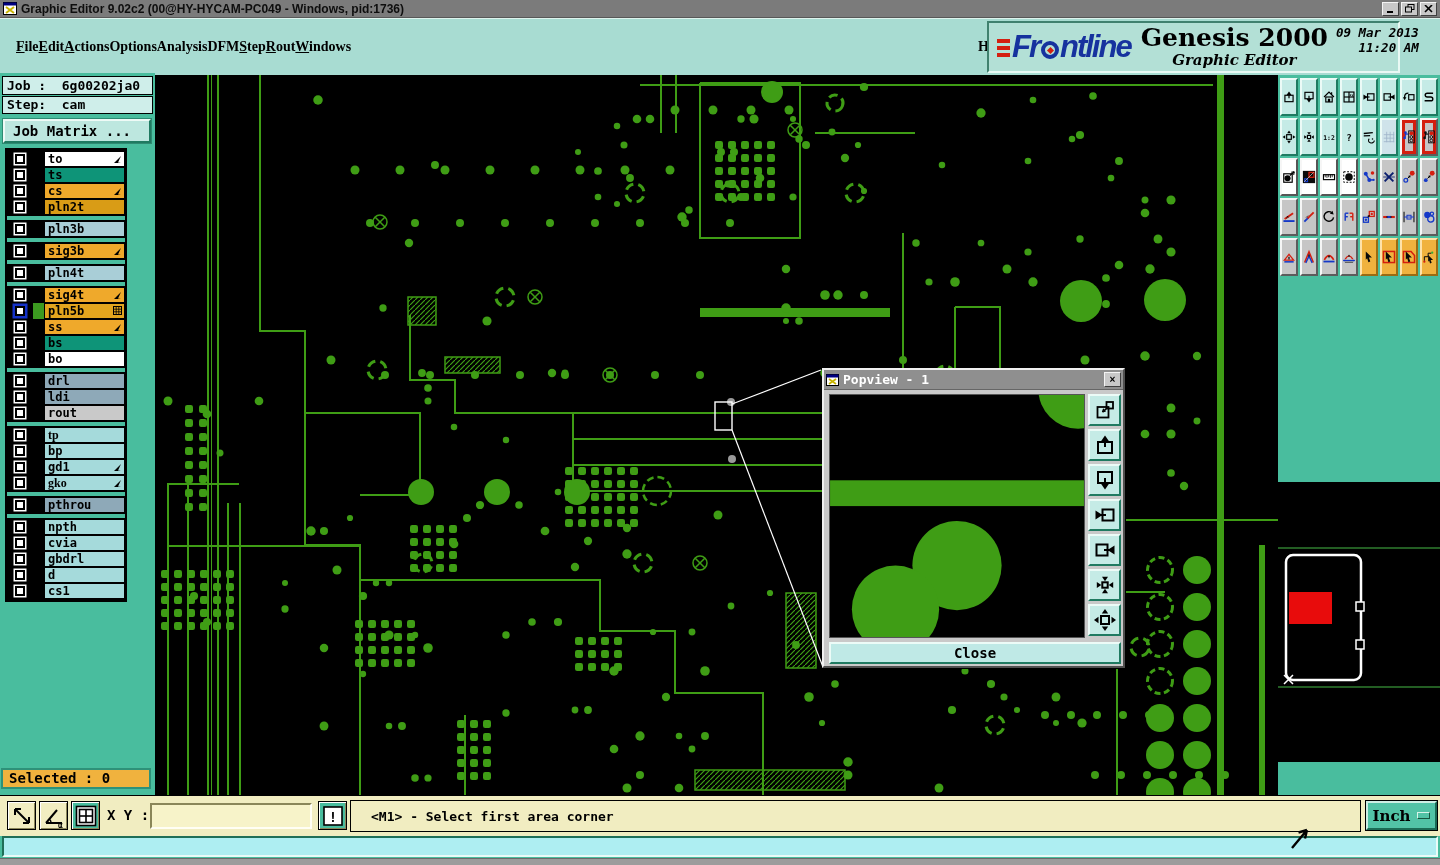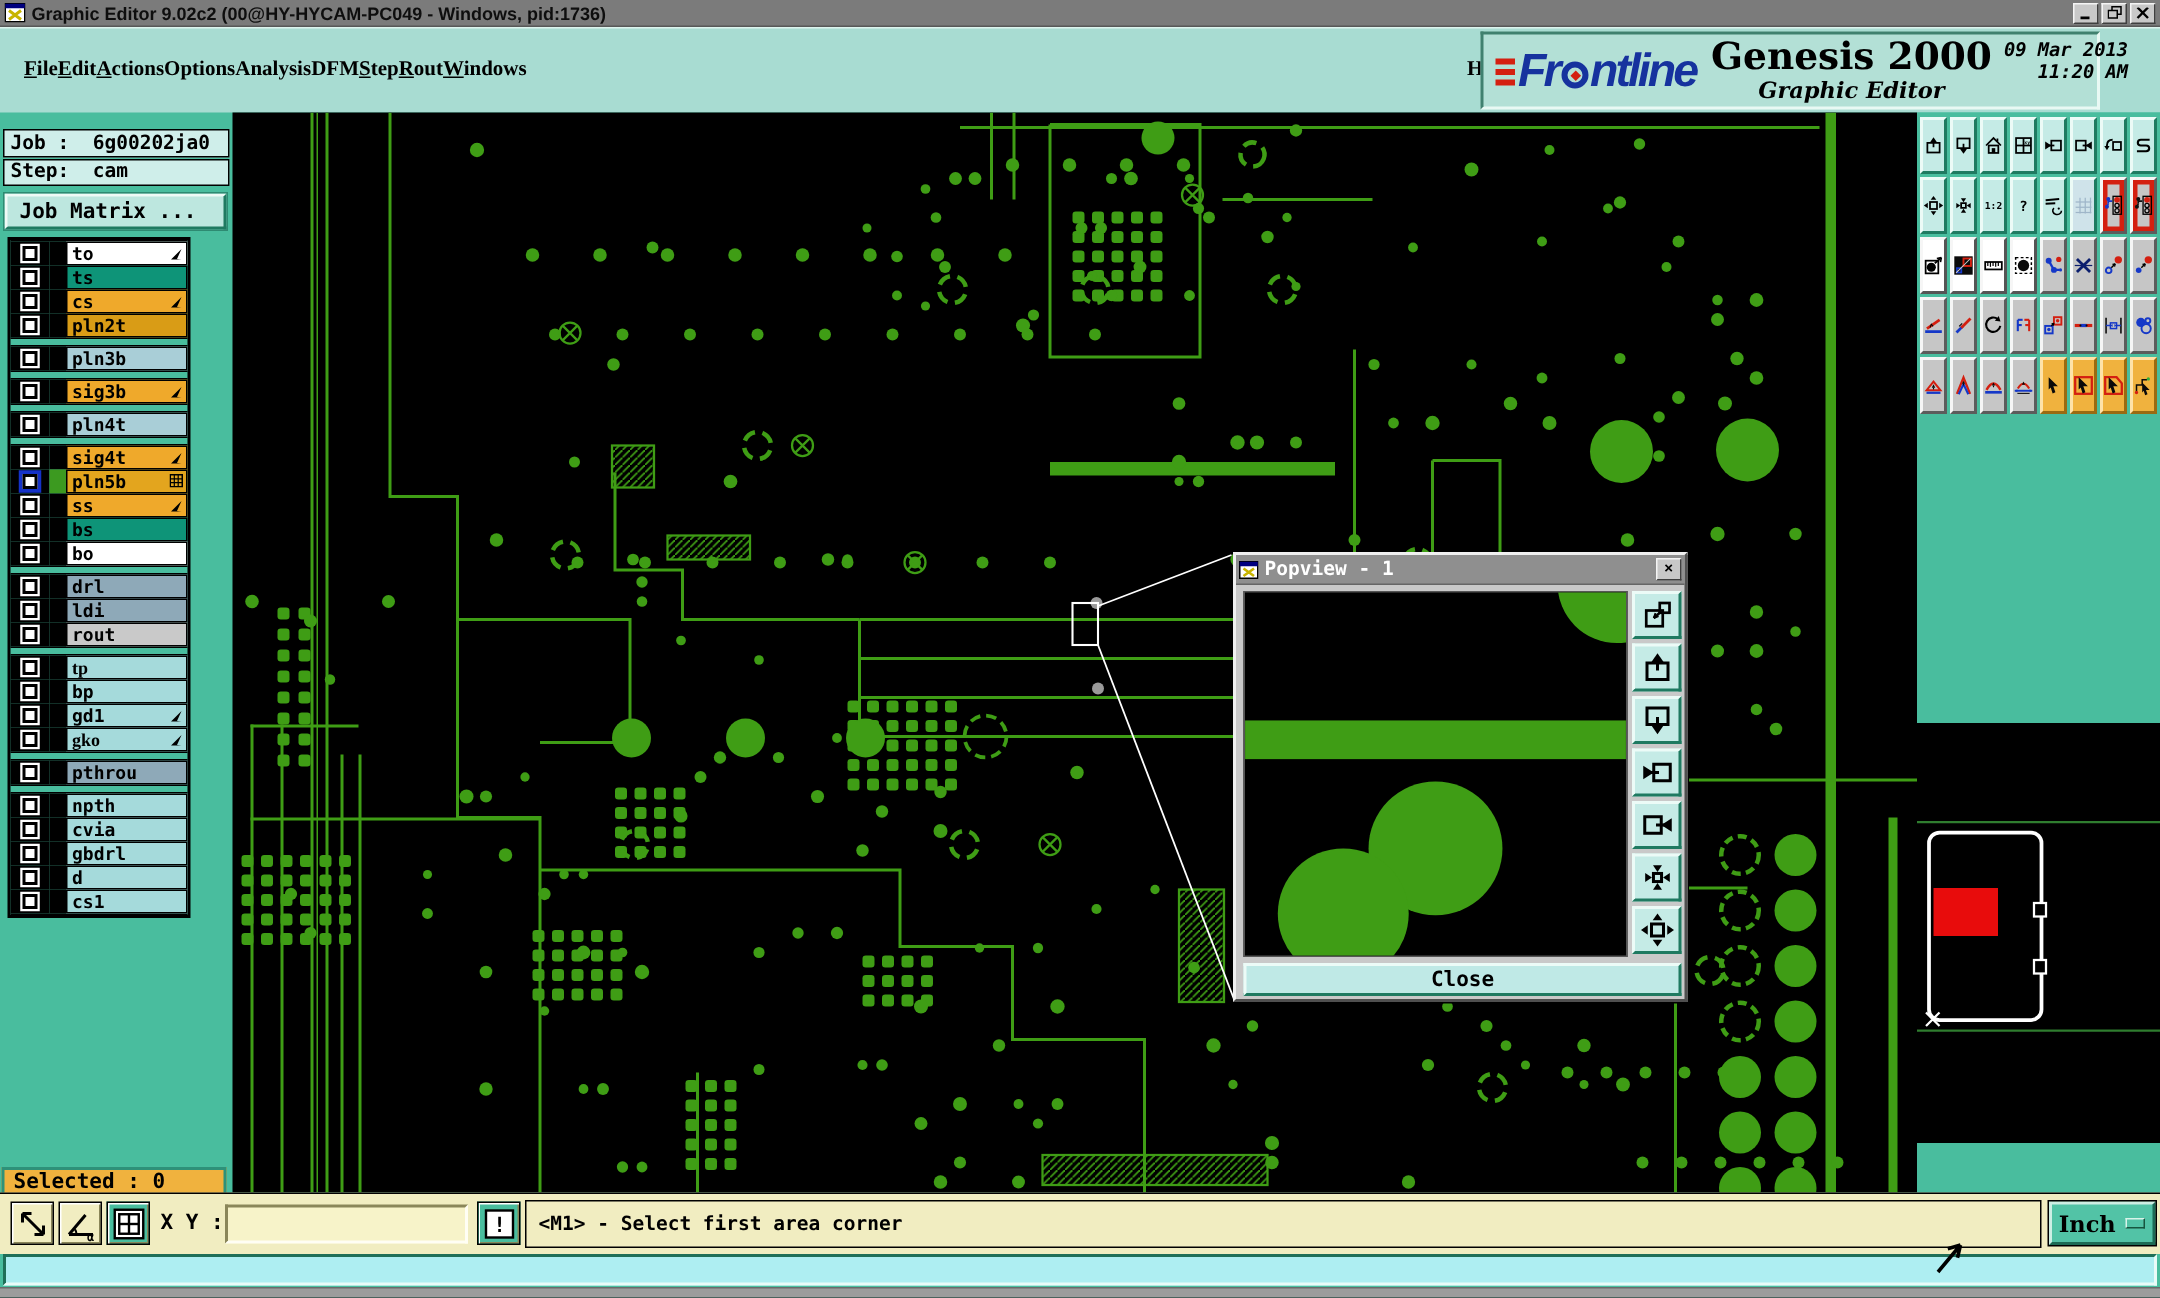--- a/index.html
+++ b/index.html
@@ -24,21 +24,21 @@
   .speed{width:13px;height:4px;background:#d41f10;box-shadow:0 7px 0 #d41f10,0 14px 0 #d41f10;margin-top:-12px;margin-right:2px}
   .logo-txt{font:italic bold 31px "Liberation Sans",sans-serif;color:#16329e;letter-spacing:-2px}
   .logo-o{display:inline-block;width:18px;height:18px;border:4px solid #16329e;border-radius:50%;position:relative;margin:6px 1px 0 2px}
   .logo-o::after{content:"";position:absolute;left:3px;top:3px;width:5px;height:5px;background:#d41f10;transform:rotate(45deg)}
   .brand-mid{margin-left:10px;text-align:center}
   .genesis{font:bold 25px "DejaVu Serif",serif;color:#000;line-height:26px;white-space:nowrap}
   .subtitle{font:italic bold 15px "DejaVu Serif",serif;color:#000}
   .brand-date{margin-left:8px;font:italic bold 12.5px "DejaVu Sans Mono",monospace;color:#000;text-align:right;line-height:15px;margin-top:-14px;white-space:nowrap}
 
   
-  .sidebar{position:absolute;left:0;top:83px;width:155px;height:720px;background:#49bd9e}
+  .sidebar{position:absolute;left:0;top:73px;width:155px;height:720px;background:#49bd9e}
   .jobfield{position:absolute;left:2px;top:3px;width:151px;height:19px;background:#cfeeea;border:1px solid #000;font:bold 13px "DejaVu Sans Mono",monospace;padding:1px 0 0 4px;white-space:pre}
   .stepfield{position:absolute;left:2px;top:23px;width:151px;height:18px;background:#cfeeea;border:1px solid #000;font:bold 13px "DejaVu Sans Mono",monospace;padding:0 0 0 4px;white-space:pre}
   .jobmatrix{position:absolute;left:3px;top:46px;width:148px;height:24px;background:#bde7df;border:2px solid;border-color:#eefaf6 #1f7a61 #1f7a61 #eefaf6;outline:1px solid #2e8a72;font:bold 14px "DejaVu Sans Mono",monospace;padding:2px 0 0 8px;cursor:default}
   .layerpanel{position:absolute;left:5px;top:75px;width:122px;border:2px solid #000;background:#49bd9e}
   .layer-group{border-top:1px solid #000;border-bottom:1px solid #000;margin-bottom:4px}
   .layer-group:last-child{margin-bottom:0}
   .layer-row{display:flex;height:16px}
   .lcheck{width:26px;background:#000;display:flex;align-items:center;justify-content:center;flex:none;cursor:pointer}
   .cbox{width:10px;height:10px;background:#fff;border:2px solid #000;box-shadow:0 0 0 1.5px #fff}
   .cbox.sel{box-shadow:0 0 0 2.5px #1532c8}
@@ -73,21 +73,21 @@
   .tbtn.gr{background:#cfe3ea}
   .minimap{position:absolute;left:0;top:407px;width:162px;height:280px;background:#000}
   .coords{position:absolute;left:0;top:688px;width:162px;font:bold 13px "DejaVu Sans Mono",monospace;line-height:15px;padding:1px 0 0 5px;color:#000;white-space:pre}
 
   
   .bottombar{position:absolute;left:0;top:795px;width:1440px;height:41px;background:#f1edc1;border-top:1px solid #000}
   .bb-btn{position:absolute;top:5px;width:29px;height:29px;border:1px solid #000;background:#f1edc1;box-shadow:inset 1px 1px 0 #fff,inset -1px -1px 0 #8a8659;display:flex;align-items:center;justify-content:center;cursor:pointer}
   .bb-btn.teal{background:#49bd9e}
   .xy-label{position:absolute;left:107px;top:11px;font:bold 14px "DejaVu Sans Mono",monospace}
   .xy-input{position:absolute;left:150px;top:7px;width:162px;height:26px;background:#f7f3c9;border:2px solid;border-color:#8a8659 #fffef4 #fffef4 #8a8659;font:13px "DejaVu Sans Mono",monospace;padding-left:4px;outline:none}
-  .msgbox{position:absolute;left:350px;top:4px;width:1011px;height:32px;border:1px solid #000;font:bold 13px "DejaVu Sans Mono",monospace;display:flex;align-items:center;padding-left:8px}
+  .msgbox{position:absolute;left:350px;top:4px;width:1011px;height:32px;border:1px solid #000;font:bold 13px "DejaVu Sans Mono",monospace;display:flex;align-items:center;padding-left:20px}
   .inchbtn{position:absolute;left:1366px;top:5px;width:71px;height:29px;background:#52c3a6;border:2px solid;border-color:#cdeee4 #1c6b55 #1c6b55 #cdeee4;outline:1px solid #000;font:bold 15px "DejaVu Serif",serif;display:flex;align-items:center;justify-content:center;gap:7px;cursor:pointer}
   .inch-ind{width:13px;height:7px;background:#52c3a6;border:1px solid;border-color:#d8f4ea #17553f #17553f #d8f4ea}
 
   
   .statusstrip{position:absolute;left:2px;top:836px;width:1436px;height:21px;background:#aeeef2;border:2px solid;border-color:#1f6f58 #e9fbf8 #e9fbf8 #1f6f58}
   .bottomedge{position:absolute;left:0;top:858px;width:1440px;height:7px;background:#9c9c9c;border-top:1px solid #6a6a6a}
   .mouse-cursor{position:absolute;left:1288px;top:822px;pointer-events:none}
 </style>
 </head>
 <body>

